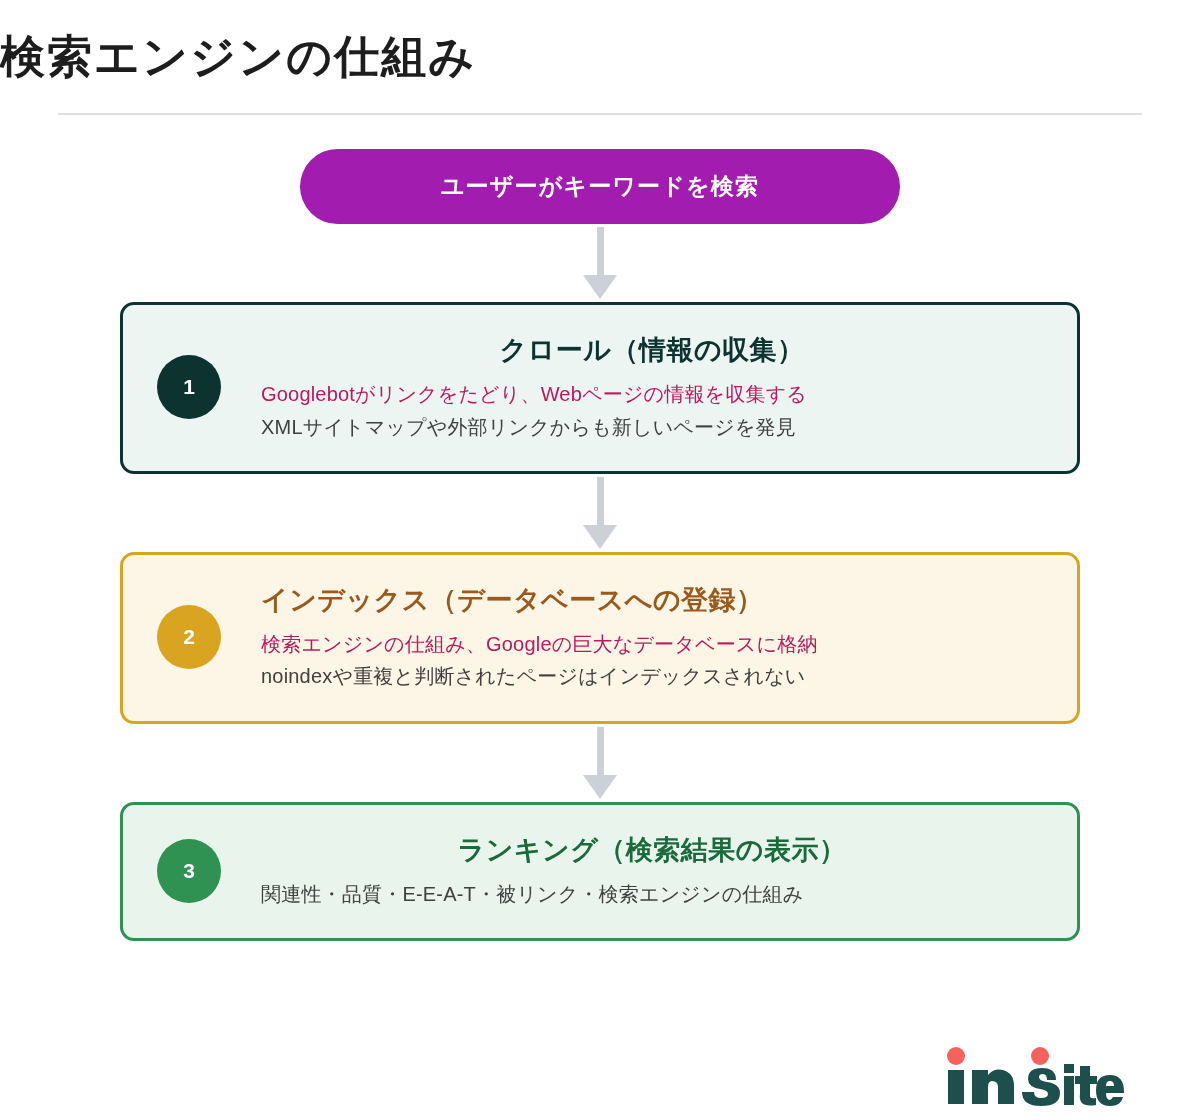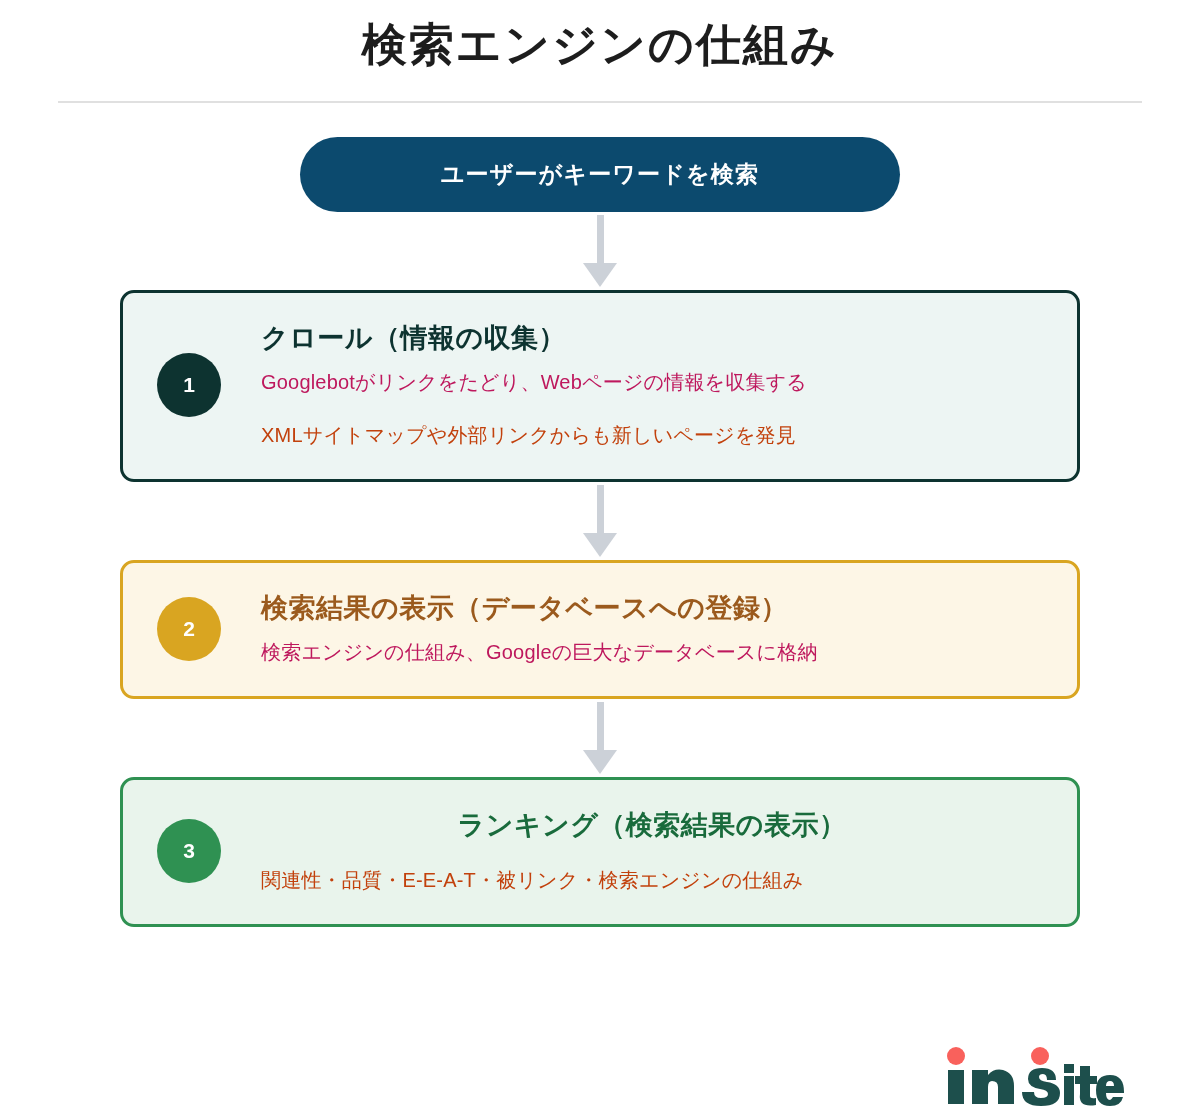--- a/index.html
+++ b/index.html
@@ -18,22 +18,21 @@
   }
 
   .page {
     position: relative;
     width: 1200px;
     height: 1120px;
   }
 
   
   .header {
-    padding-top: 18px;
-    text-align: center;
+    padding-top: 30px;
   }
 
   .page-title {
     font-size: 45px;
     line-height: 1.18;
     font-weight: 700;
     letter-spacing: 2px;
     color: #1d1d1d;
   }
 
@@ -53,21 +52,21 @@
 
   .pill-row {
     display: flex;
     justify-content: center;
   }
 
   .entry-pill {
     width: 600px;
     height: 75px;
     border-radius: 38px;
-    background: #0c4a6e;
+    background: #a21caf;
     color: #ffffff;
     font-size: 23px;
     font-weight: 700;
     letter-spacing: 1.2px;
     display: flex;
     align-items: center;
     justify-content: center;
   }
 
   
@@ -146,34 +145,33 @@
   }
 
   .card-title {
     font-size: 27px;
     font-weight: 700;
     letter-spacing: 0.5px;
     line-height: 1.3;
     margin-bottom: 10px;
   }
 
-  .tone-crawl   .card-title { color: #0d3330; }
+  .tone-crawl   .card-title { color: #0d3330; text-align: center; }
   .tone-index   .card-title { color: #9b5a1d; }
   .tone-ranking .card-title { color: #196b3c; }
 
   .card-line {
     font-size: 20px;
     line-height: 1.62;
     color: #be185d;
     letter-spacing: 0.2px;
   }
 
   .card-line.secondary {
-    color: #c2410c;
-    margin-top: 20px;
+    color: #404040;
   }
 
   
   .brand {
     position: absolute;
     right: 76px;
     bottom: 8px;
     display: flex;
     align-items: flex-end;
   }
@@ -224,22 +222,23 @@
     </div>
 
     <div class="card-row">
       <div class="step-card tone-index" style="border-color: rgb(217, 165, 33); background: rgb(253, 246, 230);">
         <div class="badge-col">
           <div class="badge" style="background: rgb(217, 165, 33);">
             <span>2</span>
           </div>
         </div>
         <div class="body-col">
-          <div class="card-title" style="color: rgb(155, 90, 29);">検索結果の表示（データベースへの登録）</div>
+          <div class="card-title" style="color: rgb(155, 90, 29);">インデックス（データベースへの登録）</div>
           <div class="card-line">検索エンジンの仕組み、Googleの巨大なデータベースに格納</div>
+          <div class="card-line secondary">noindexや重複と判断されたページはインデックスされない</div>
         </div>
       </div>
     </div>
 
     <div class="arrow">
       <div class="shaft" style="background: rgb(204, 209, 216);"></div>
       <div class="head" style="border-top-color: rgb(204, 209, 216);"></div>
     </div>
 
     <div class="card-row">

